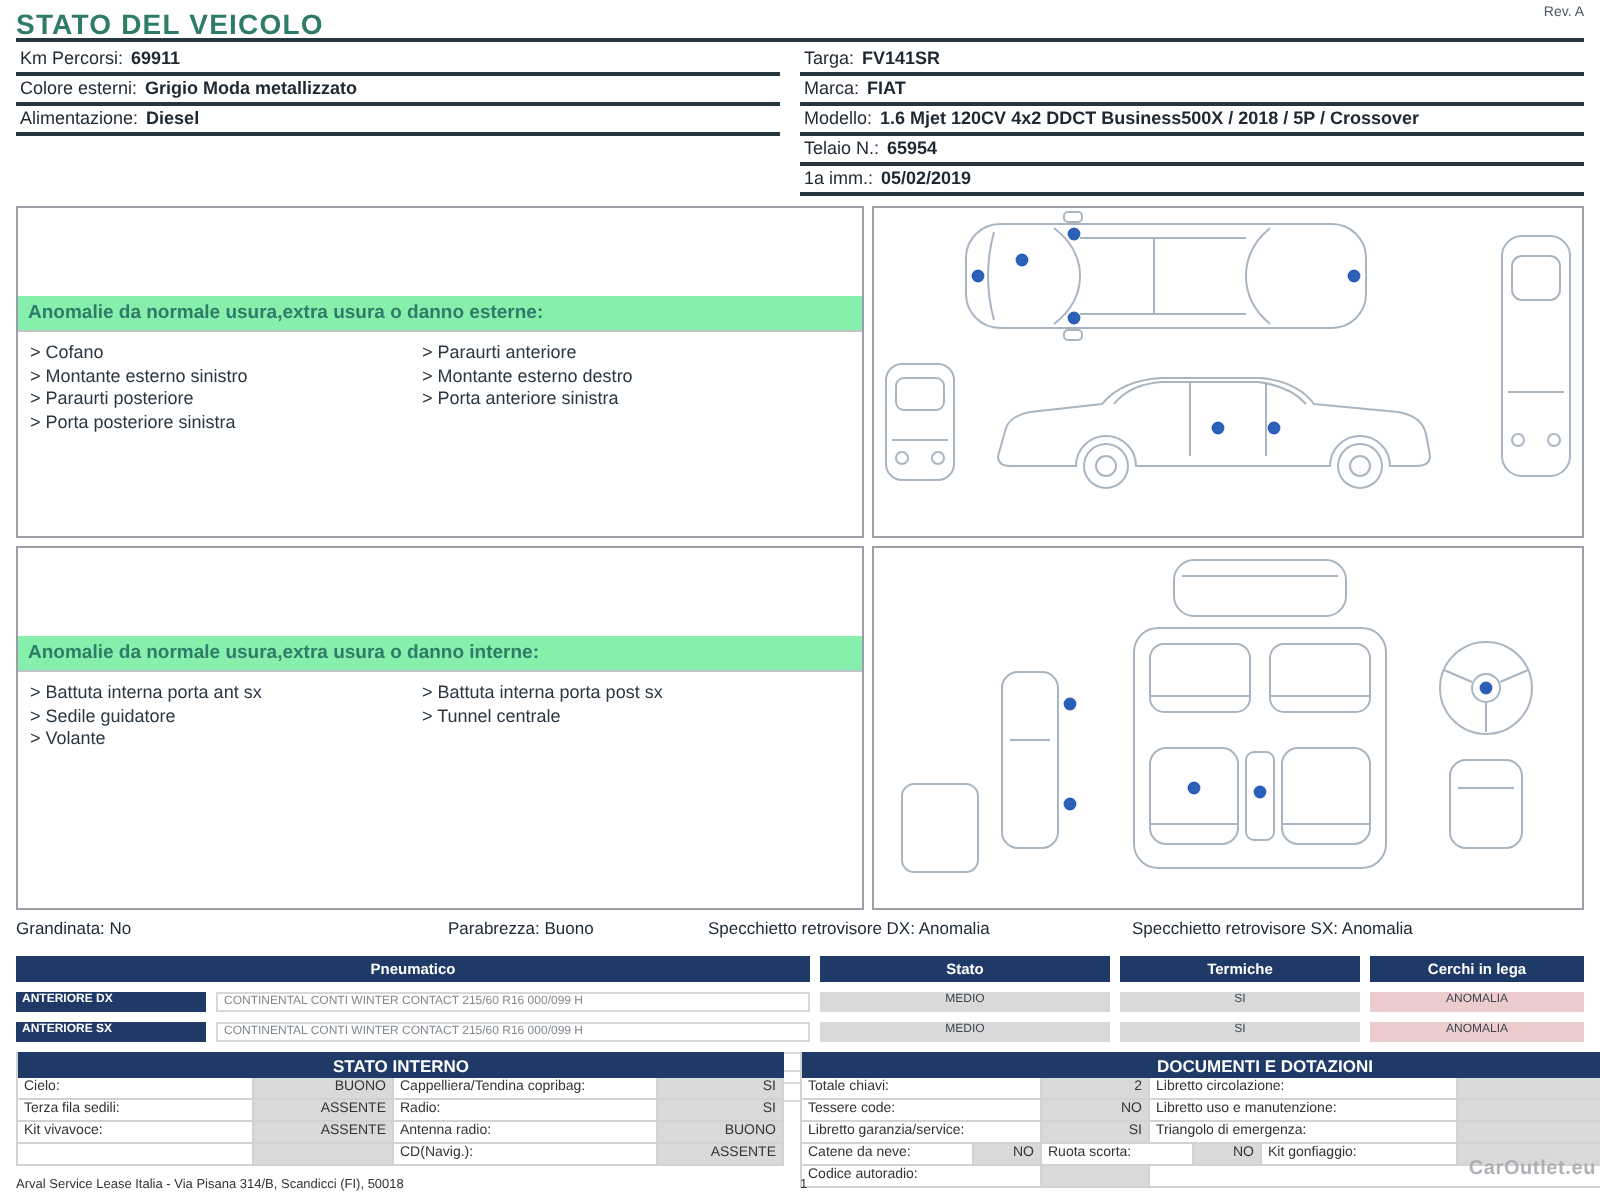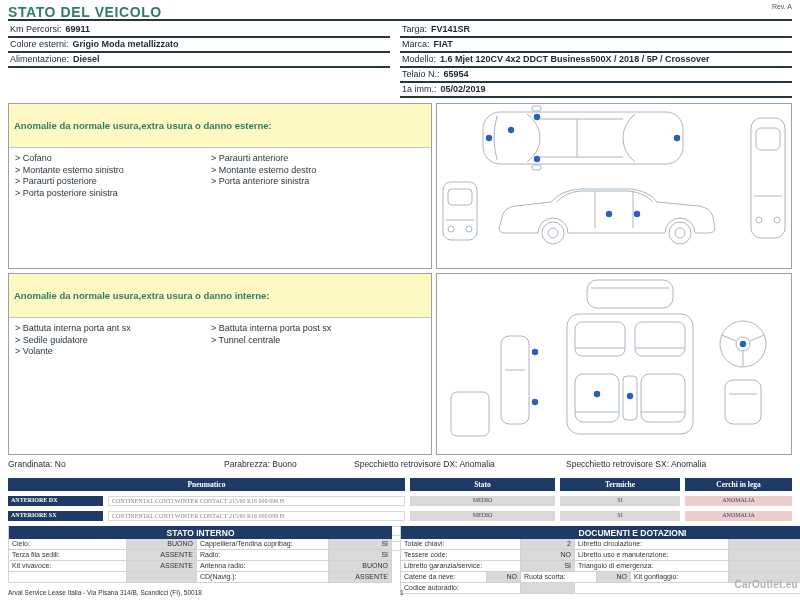--- a/index.html
+++ b/index.html
@@ -11,39 +11,39 @@
   .rev { position:absolute; right:8px; top:3px; font-size:7px; color:#4a5560; }
   .rule { position:absolute; left:8px; right:8px; top:19px; border-top:2px solid #25363f; }
 
   .info-left  { position:absolute; left:8px;  top:23px; width:382px; }
   .info-right { position:absolute; left:400px; top:23px; width:392px; }
   .info-row { display:flex; gap:4px; align-items:baseline; border-bottom:2px solid #25363f; padding:1px 2px 2px; font-size:9px; color:#1d2833; }
   .info-row .lab { white-space:nowrap; }
   .info-row .val { font-weight:bold; flex:1; }
 
   .panel { position:absolute; border:1px solid #9aa0a6; background:#fff; }
-  .panel-header { background:#fef9c3; border-bottom:1px solid #bfc4c8; color:#2e7c68; font-weight:bold; font-size:9.5px; padding:16px 5px; }
+  .panel-header { background:#86efac; border-bottom:1px solid #bfc4c8; color:#2e7c68; font-weight:bold; font-size:9.5px; padding:3px 5px;margin-top:44px; }
   .panel-body { display:flex; padding:5px 6px; font-size:9px; color:#2a3742; }
   .col1 { width:196px; }
   .col2 { flex:1; }
   .item { line-height:11.5px; white-space:nowrap; }
 
   .ext-text { left:8px;  top:103px; width:424px; height:166px; }
   .ext-diag { left:436px; top:103px; width:356px; height:166px; }
   .int-text { left:8px;  top:273px; width:424px; height:182px; }
   .int-diag { left:436px; top:273px; width:356px; height:182px; }
 
   .summary { position:absolute; left:8px; top:459px; width:784px; font-size:8.5px; color:#1d2833; }
   .sum-row1 { display:flex; }
   .sum-pair { white-space:nowrap; }
   .sp1 { width:216px; } .sp2 { width:130px; } .sp3 { width:212px; } .sp4 { flex:1; }
   .sum-row2 { margin-top:19px; }
 
   .tires { position:absolute; left:8px; top:478px; width:784px; display:grid;
-           grid-template-columns:95px 297px 145px 120px 1fr; gap:5px; background:#fff;font-family:Liberation Serif, serif; }
+           grid-template-columns:95px 297px 145px 120px 1fr; gap:5px; background:#fff; }
   .tires .th { background:#1f3a66; color:#fff; font-weight:bold; font-size:7.5px; text-align:center; padding:2px 0; }
   .tires .th-pneu { grid-column:1 / 3; }
   .tires .pos  { background:#1f3a66; color:#fff; font-weight:bold; font-size:6px; line-height:6px; padding:1px 3px; white-space:nowrap; }
   .tires .spec { background:#fff; color:#80888f; font-size:6px; line-height:6px; padding:1px 3px; border:1px solid #d8d8d8; white-space:nowrap; overflow:hidden; }
   .tires .st   { background:#d9d9d9; color:#3c4650; font-size:6px; line-height:6px; text-align:center; padding:1px 0; }
   .tires .an   { background:#eccccc; color:#3c4650; font-size:6px; line-height:6px; text-align:center; padding:1px 0; }
 
   .itable { position:absolute; top:526px; border-left:1px solid #d2d2d2; }
   .stato-interno { left:8px; width:384px; }
   .documenti { left:400px; width:464px; }

